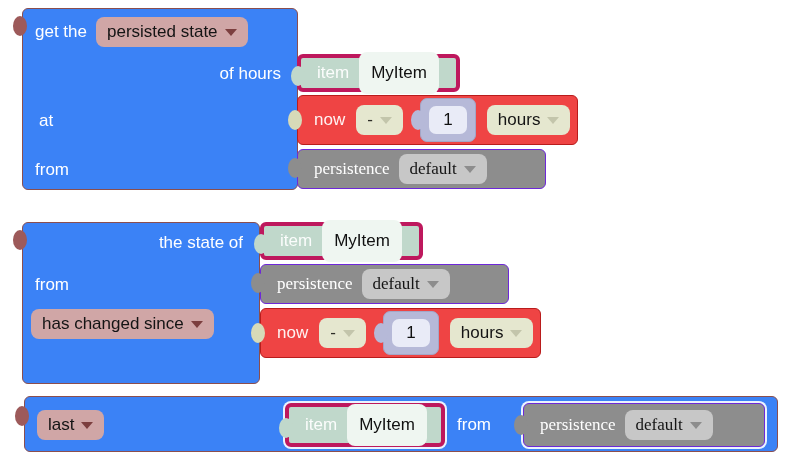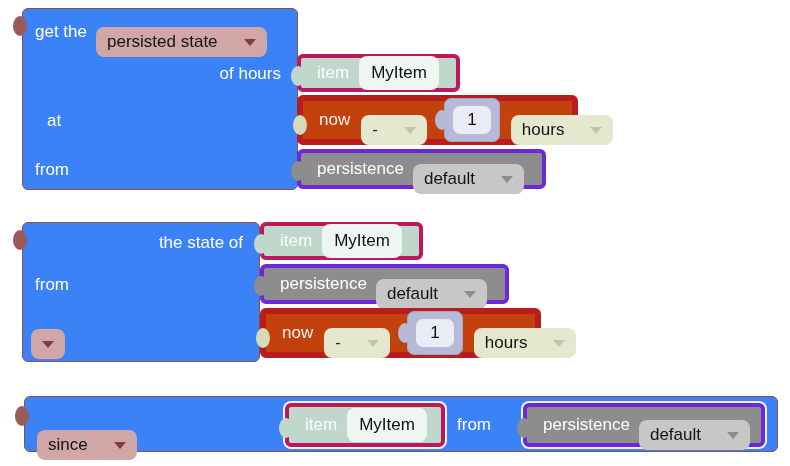--- a/index.html
+++ b/index.html
@@ -3,38 +3,38 @@
 <meta charset="utf-8">
 <style>
   html,body{margin:0;padding:0;}
   body{
     width:790px;height:466px;position:relative;background:#ffffff;
     font-family:"Liberation Sans",sans-serif;overflow:hidden;
   }
   .blk{position:absolute;box-sizing:border-box;border-radius:6px;}
   .red{background:#3b82f6;border:1px solid #8b4e4e;}
   .teal{background:#c0d8cb;border:4px solid #be185d;}
-  .olive{background:#c2410c;border:6px solid #b91c1c;}
-  .gray{background:#8d8d8d;border:4px solid #6d28d9;}
+  .olive{background:#ef4444;border:1px solid #b91c1c;}
+  .gray{background:#8d8d8d;border:1px solid #6d28d9;font-family:Liberation Serif, serif;}
   .knob{position:absolute;width:14px;height:20px;border-radius:50%;left:-10px;top:8px;}
   .knob.kred{background:#9d5a5a;}
   .knob.kteal{background:#c0d8cb;}
   .knob.kolive{background:#d7dab8;}
   .knob.kgray{background:#8d8d8d;}
   .knob.kpurple{background:#b6b9d8;}
   .wl{color:#ffffff;font-size:17px;white-space:nowrap;}
   .wl.soft{color:rgba(255,255,255,0.93);}
   .abs{position:absolute;}
   .row{display:flex;align-items:center;height:100%;padding-left:16px;gap:10px;}
   .pill{height:30px;border-radius:8px;display:inline-flex;align-items:center;
-        padding:0 11px;gap:26px;font-size:17px;color:#141414;white-space:nowrap;margin-top:20px;}
+        padding:0 11px;gap:7px;font-size:17px;color:#141414;white-space:nowrap;}
   .pill.pink{background:#d0a6a6;}
   .pill.olv{background:#e5e7cf;color:#2e2e28;}
   .pill.gry{background:#c7c7c7;justify-content:space-between;}
-  .field{height:34px;border-radius:8px;background:#eff6f1;display:inline-flex;
+  .field{height:42px;border-radius:8px;background:#eff6f1;display:inline-flex;
          align-items:center;padding:0 12px;font-size:17px;color:#111;}
   .arr{width:0;height:0;border-left:6px solid transparent;border-right:6px solid transparent;
        border-top:7px solid #7c3f3f;}
   .arr.pale{border-top-color:#c3c5ab;}
   .arr.gd{border-top-color:#8d8d8d;}
   .purpleblk{position:relative;width:54px;height:42px;background:#b6b9d8;
              border:1px solid #a3a6c7;border-radius:7px;display:flex;
              align-items:center;justify-content:center;flex:0 0 auto;}
   .nfield{height:28px;width:38px;border-radius:7px;background:#e9ebf7;display:flex;
           align-items:center;justify-content:center;font-size:17px;color:#111;}
@@ -46,21 +46,21 @@
 <div class="blk red" style="left:22px;top:8px;width:276px;height:182px;">
   <span class="knob kred" style="top:7px;"></span>
   <div class="abs" style="left:12px;top:7px;height:32px;display:flex;align-items:center;gap:9px;">
     <span class="wl">get the</span>
     <span class="pill pink">
       <span>persisted state</span>
       <span class="arr"></span>
     </span>
   </div>
   <span class="wl abs" style="right:16px;top:55px;">of hours</span>
-  <span class="wl abs" style="left:24px;top:102px;">at</span>
+  <span class="wl abs" style="left:16px;top:102px;">at</span>
   <span class="wl abs" style="left:12px;top:151px;">from</span>
 </div>
 
 <div class="blk teal" style="left:297px;top:54px;width:163px;height:38px;">
   <span class="knob kteal"></span>
   <div class="row">
     <span class="wl soft">item</span>
     <span class="field">MyItem</span>
   </div>
 </div>
@@ -88,25 +88,26 @@
   <span class="knob kgray"></span>
   <div class="row" style="gap:9px;">
     <span class="wl">persistence</span>
     <span class="pill gry">
       <span>default</span>
       <span class="arr gd"></span>
     </span>
   </div>
 </div>
 
-<div class="blk red" style="left:22px;top:222px;width:238px;height:140px;">
+<div class="blk red" style="left:22px;top:222px;width:238px;height:162px;">
   <span class="knob kred" style="top:7px;"></span>
   <span class="wl abs" style="right:16px;top:10px;">the state of</span>
   <span class="wl abs" style="left:12px;top:52px;">from</span>
   <span class="pill pink abs" style="left:8px;top:86px;">
+    <span>has changed since</span>
     <span class="arr"></span>
   </span>
 </div>
 
 <div class="blk teal" style="left:260px;top:222px;width:163px;height:38px;">
   <span class="knob kteal"></span>
   <div class="row">
     <span class="wl soft">item</span>
     <span class="field">MyItem</span>
   </div>
@@ -138,21 +139,21 @@
     <span class="pill olv" style="color:#141414;">
       <span>hours</span>
       <span class="arr pale"></span>
     </span>
   </div>
 </div>
 
 <div class="blk red" style="left:24px;top:396px;width:754px;height:56px;">
   <span class="knob kred" style="top:9px;"></span>
   <span class="pill pink abs" style="left:12px;top:13px;">
-    <span>since</span>
+    <span>last</span>
     <span class="arr"></span>
   </span>
 
   <div class="blk teal inset" style="left:260px;top:6px;width:160px;height:44px;">
     <span class="knob kteal" style="top:11px;"></span>
     <div class="row">
       <span class="wl soft">item</span>
       <span class="field">MyItem</span>
     </div>
   </div>

